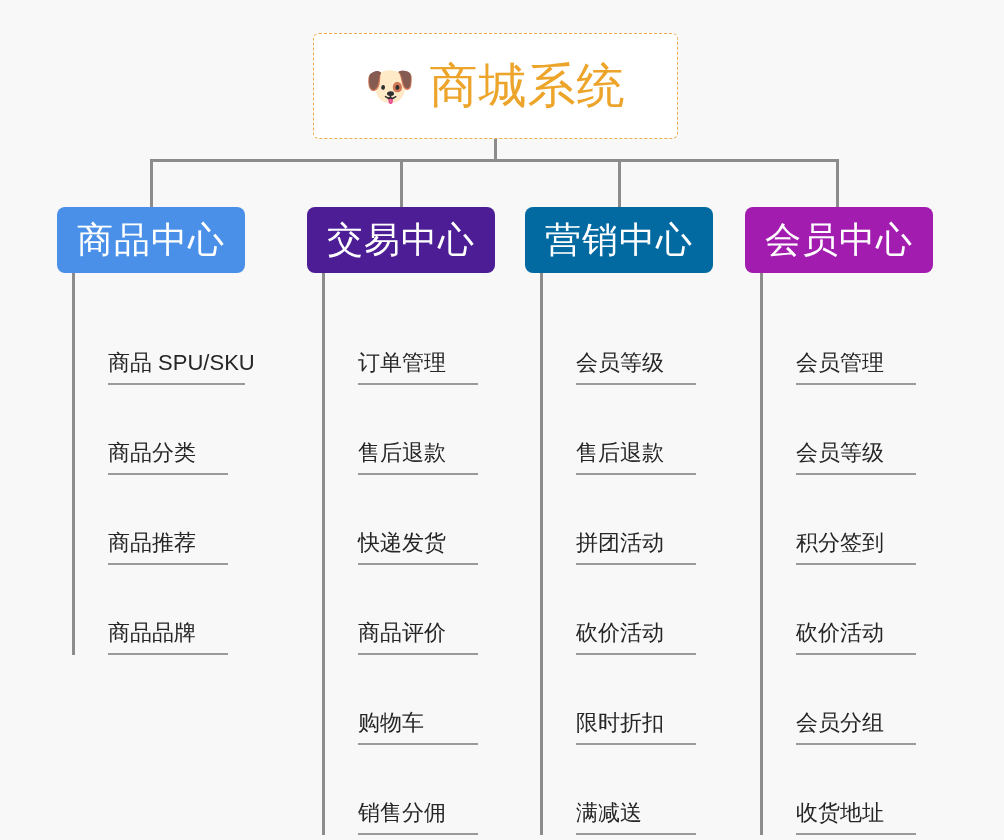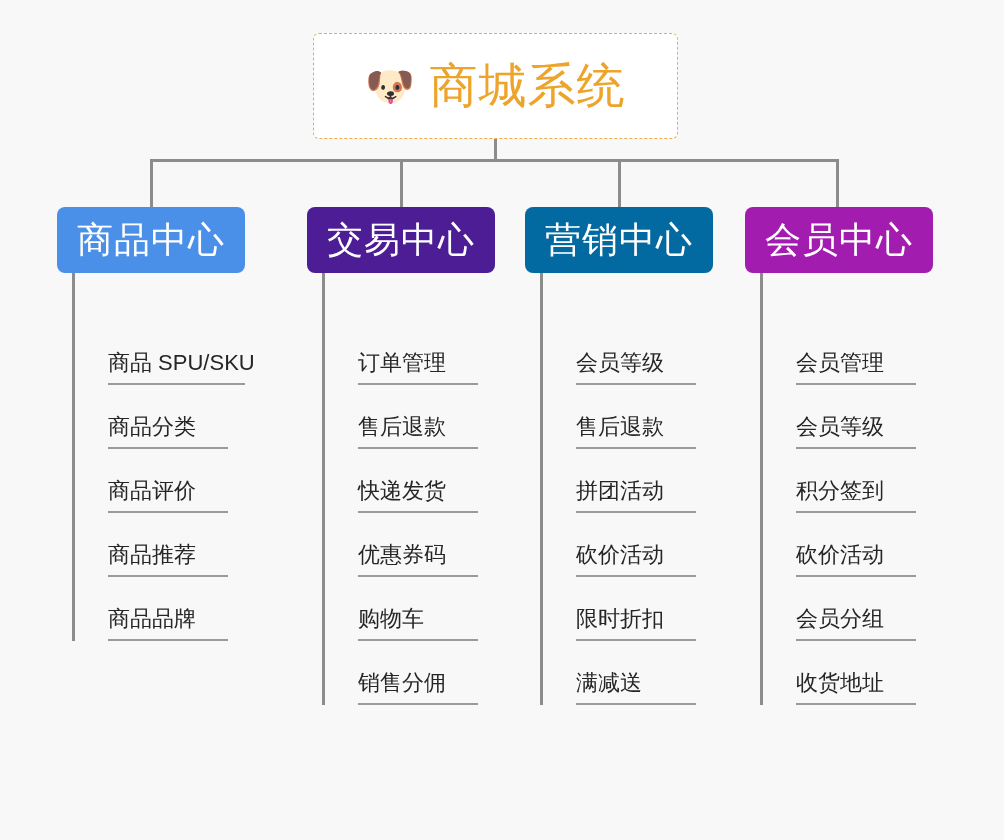--- a/index.html
+++ b/index.html
@@ -102,21 +102,21 @@
   
   .col-body {
     position: relative;
     margin-left: 15px;
     padding-left: 0;
     border-left: 3px solid #8c8c8c;
     margin-top: 0;
   }
   .col-item {
     position: relative;
-    height: 64px;
+    height: 90px;
     display: flex;
     align-items: flex-end;
     padding-left: 33px;
     box-sizing: border-box;
   }
   .col-item .item-label {
     font-size: 22px;
     color: #262626;
     white-space: nowrap;
     padding-bottom: 5px;
@@ -146,23 +146,20 @@
   <div class="column col-1">
     <div class="col-header" style="background: rgb(74, 144, 232);">商品中心</div>
     <div class="col-body">
       <div class="col-item first">
           <span class="item-label">商品 SPU/SKU</span>
         </div>
       <div class="col-item">
           <span class="item-label">商品分类</span>
         </div>
       <div class="col-item">
-          <span class="item-label">商品评价</span>
-        </div>
-      <div class="col-item">
           <span class="item-label">商品推荐</span>
         </div>
       <div class="col-item">
           <span class="item-label">商品品牌</span>
         </div>
     </div>
   </div>
 
   <div class="column col-2">
     <div class="col-header" style="background: #4c1d95;">交易中心</div>
@@ -170,21 +167,21 @@
       <div class="col-item first">
           <span class="item-label">订单管理</span>
         </div>
       <div class="col-item">
           <span class="item-label">售后退款</span>
         </div>
       <div class="col-item">
           <span class="item-label">快递发货</span>
         </div>
       <div class="col-item">
-          <span class="item-label">优惠券码</span>
+          <span class="item-label">商品评价</span>
         </div>
       <div class="col-item">
           <span class="item-label">购物车</span>
         </div>
       <div class="col-item">
           <span class="item-label">销售分佣</span>
         </div>
     </div>
   </div>
 

